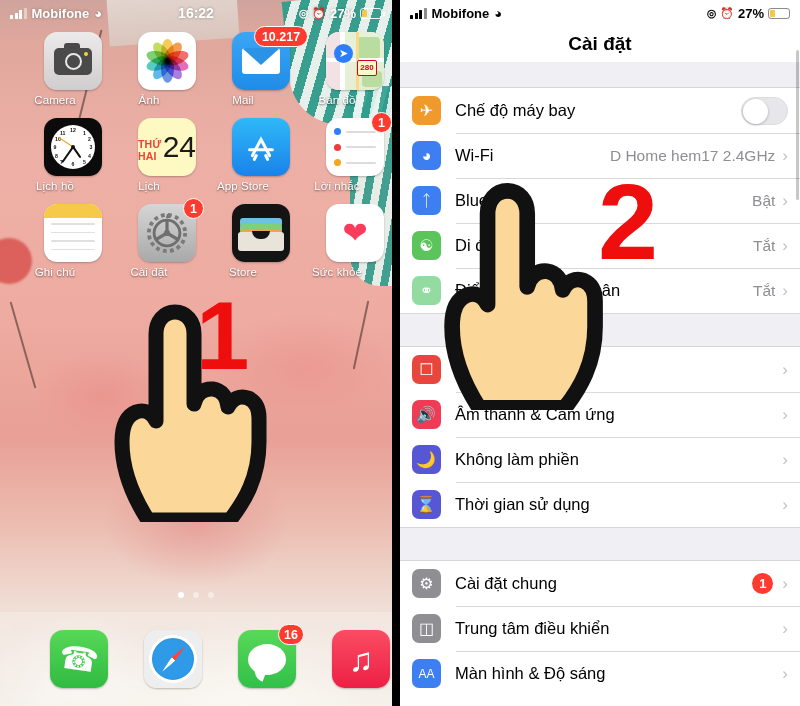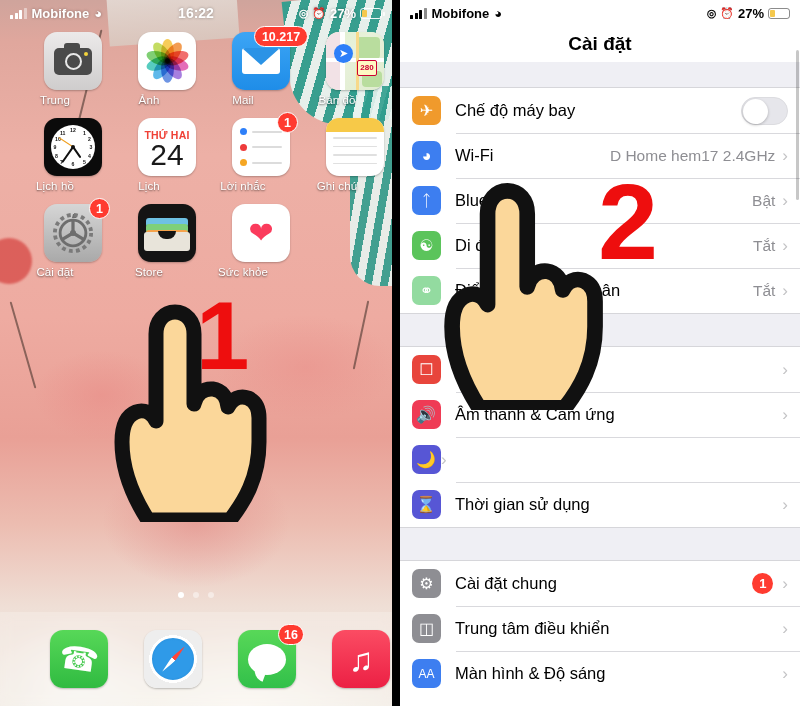--- a/index.html
+++ b/index.html
@@ -157,21 +157,21 @@
 
   .ic-clock { background: #0b0b0b; }
   .clockface { width: 44px; height: 44px; border-radius: 50%; background: #fff; position: relative; }
   .clockface .hand { position: absolute; left: 50%; top: 50%; background: #111; transform-origin: 0 50%; border-radius: 2px; }
   .clockface .h { width: 13px; height: 2.4px; margin-top: -1.2px; transform: rotate(55deg); }
   .clockface .m { width: 19px; height: 2px; margin-top: -1px; transform: rotate(125deg); }
   .clockface .s { width: 17px; height: 1.3px; margin-top: -.65px; background: #f0a020; transform: rotate(213deg); }
   .clockface .pin { left: 50%; top: 50%; width: 4px; height: 4px; margin: -2px 0 0 -2px; border-radius: 50%; background: #111; position: absolute; }
   .cnum { position: absolute; font-size: 5.2px; color: #111; font-weight: 600; }
 
-  .ic-cal { background: #ffffff; display: flex; flex-direction: column; }
+  .ic-cal { background: #fef9c3; display: flex; flex-direction: row; justify-content: space-between; }
   .cal-top { color: #ef4136; font-size: 10.5px; font-weight: bold; margin-top: 5px; letter-spacing: .2px; }
   .cal-day { color: #1a1a1a; font-size: 30px; font-weight: 300; line-height: 30px; margin-top: -1px; }
 
   .ic-appstore { background: linear-gradient(#2fb8f8, #1a82ea); }
   .ic-appstore svg { width: 38px; height: 38px; }
 
   .ic-reminders { background: #fff; padding: 10px 8px; flex-direction: column; justify-content: space-between; }
   .rrow { display: flex; align-items: center; gap: 5px; width: 100%; }
   .rdot { width: 7px; height: 7px; border-radius: 50%; }
   .rline { flex: 1; height: 2px; background: #dcdcdc; border-radius: 1px; }
@@ -341,21 +341,21 @@
 
       <div class="app">
         <div class="icon-wrap">
           <div class="icon ic-camera">
             <div class="cam-body">
                 <div class="cam-lens"></div>
                 <div class="cam-dot"></div>
               </div>
           </div>
         </div>
-        <div class="app-label">Trung</div>
+        <div class="app-label">Camera</div>
       </div>
 
       <div class="app">
         <div class="icon-wrap">
           <div class="icon ic-photos">
             <div class="flower">
               <span style="background:#f5c542;transform:rotate(0deg)"></span>
               <span style="background:#f2903a;transform:rotate(36deg)"></span>
               <span style="background:#ef5a5a;transform:rotate(72deg)"></span>
               <span style="background:#e15ab0;transform:rotate(108deg)"></span>
@@ -427,20 +427,35 @@
       <div class="app">
         <div class="icon-wrap">
           <div class="icon ic-cal">
             <div class="cal-top">THỨ HAI</div>
             <div class="cal-day">24</div>
           </div>
         </div>
         <div class="app-label">Lịch</div>
       </div>
 
+      <div class="app">
+        <div class="icon-wrap">
+          <div class="icon ic-appstore">
+            <svg viewBox="0 0 40 40">
+                <g fill="none" stroke="#fff" stroke-width="3.2" stroke-linecap="round">
+              <path d="M11 29 L20 12 L29 29"></path>
+                  <path d="M8 23 H32"></path>
+                  <path d="M15 29 L13 33"></path>
+                  <path d="M25 29 L27 33"></path>
+            </g>
+              </svg>
+          </div>
+        </div>
+        <div class="app-label">App Store</div>
+      </div>
 
       <div class="app">
         <div class="icon-wrap">
           <div class="icon ic-reminders">
             <div class="rrow">
                 <i class="rdot" style="background:#2d7ff9"></i>
                 <i class="rline"></i>
               </div>
             <div class="rrow">
                 <i class="rdot" style="background:#ee3b3b"></i>
@@ -637,20 +652,21 @@
         <div class="slabel">Thông báo</div>
         <div class="chev">›</div>
       </div>
       <div class="srow">
         <div class="sicon" style="background:#ef3b55">🔊</div>
         <div class="slabel">Âm thanh &amp; Cảm ứng</div>
         <div class="chev">›</div>
       </div>
       <div class="srow">
         <div class="sicon" style="background:#5756d5">🌙</div>
+        <div class="slabel">Không làm phiền</div>
         <div class="chev">›</div>
       </div>
       <div class="srow">
         <div class="sicon" style="background:#5756d5">⌛</div>
         <div class="slabel">Thời gian sử dụng</div>
         <div class="chev">›</div>
       </div>
     </div>
 
     <div class="sect-gap"></div>

